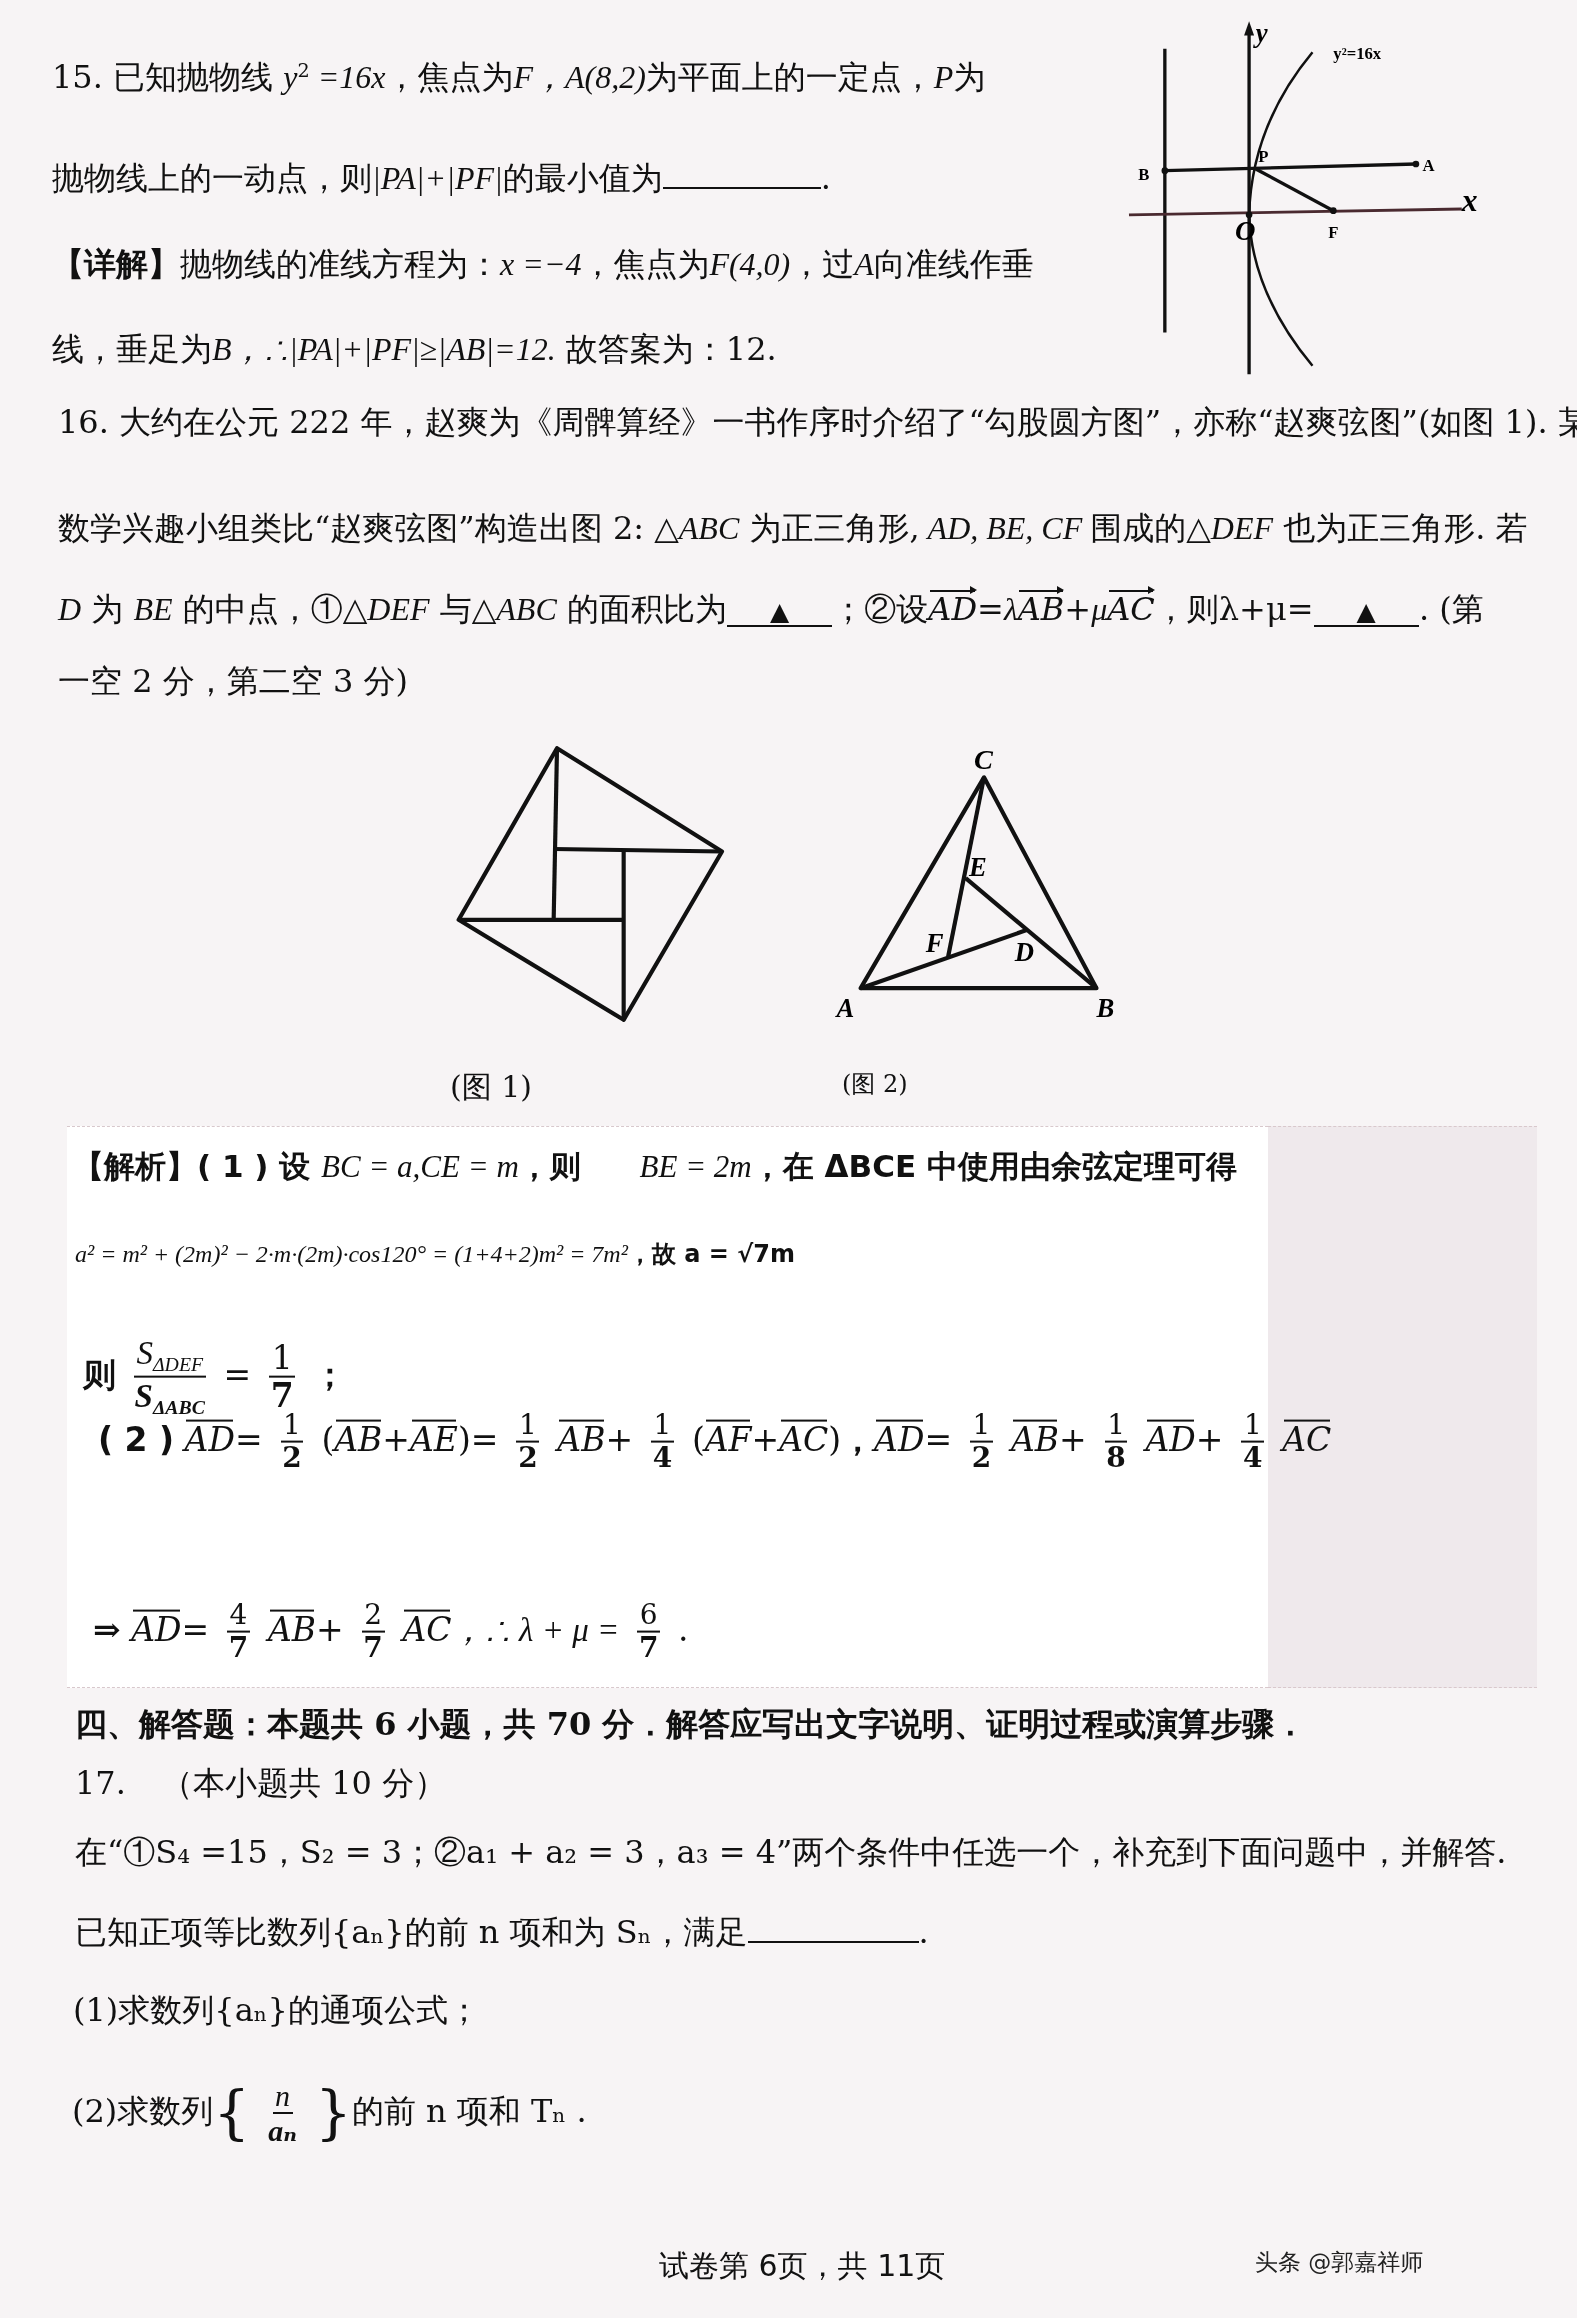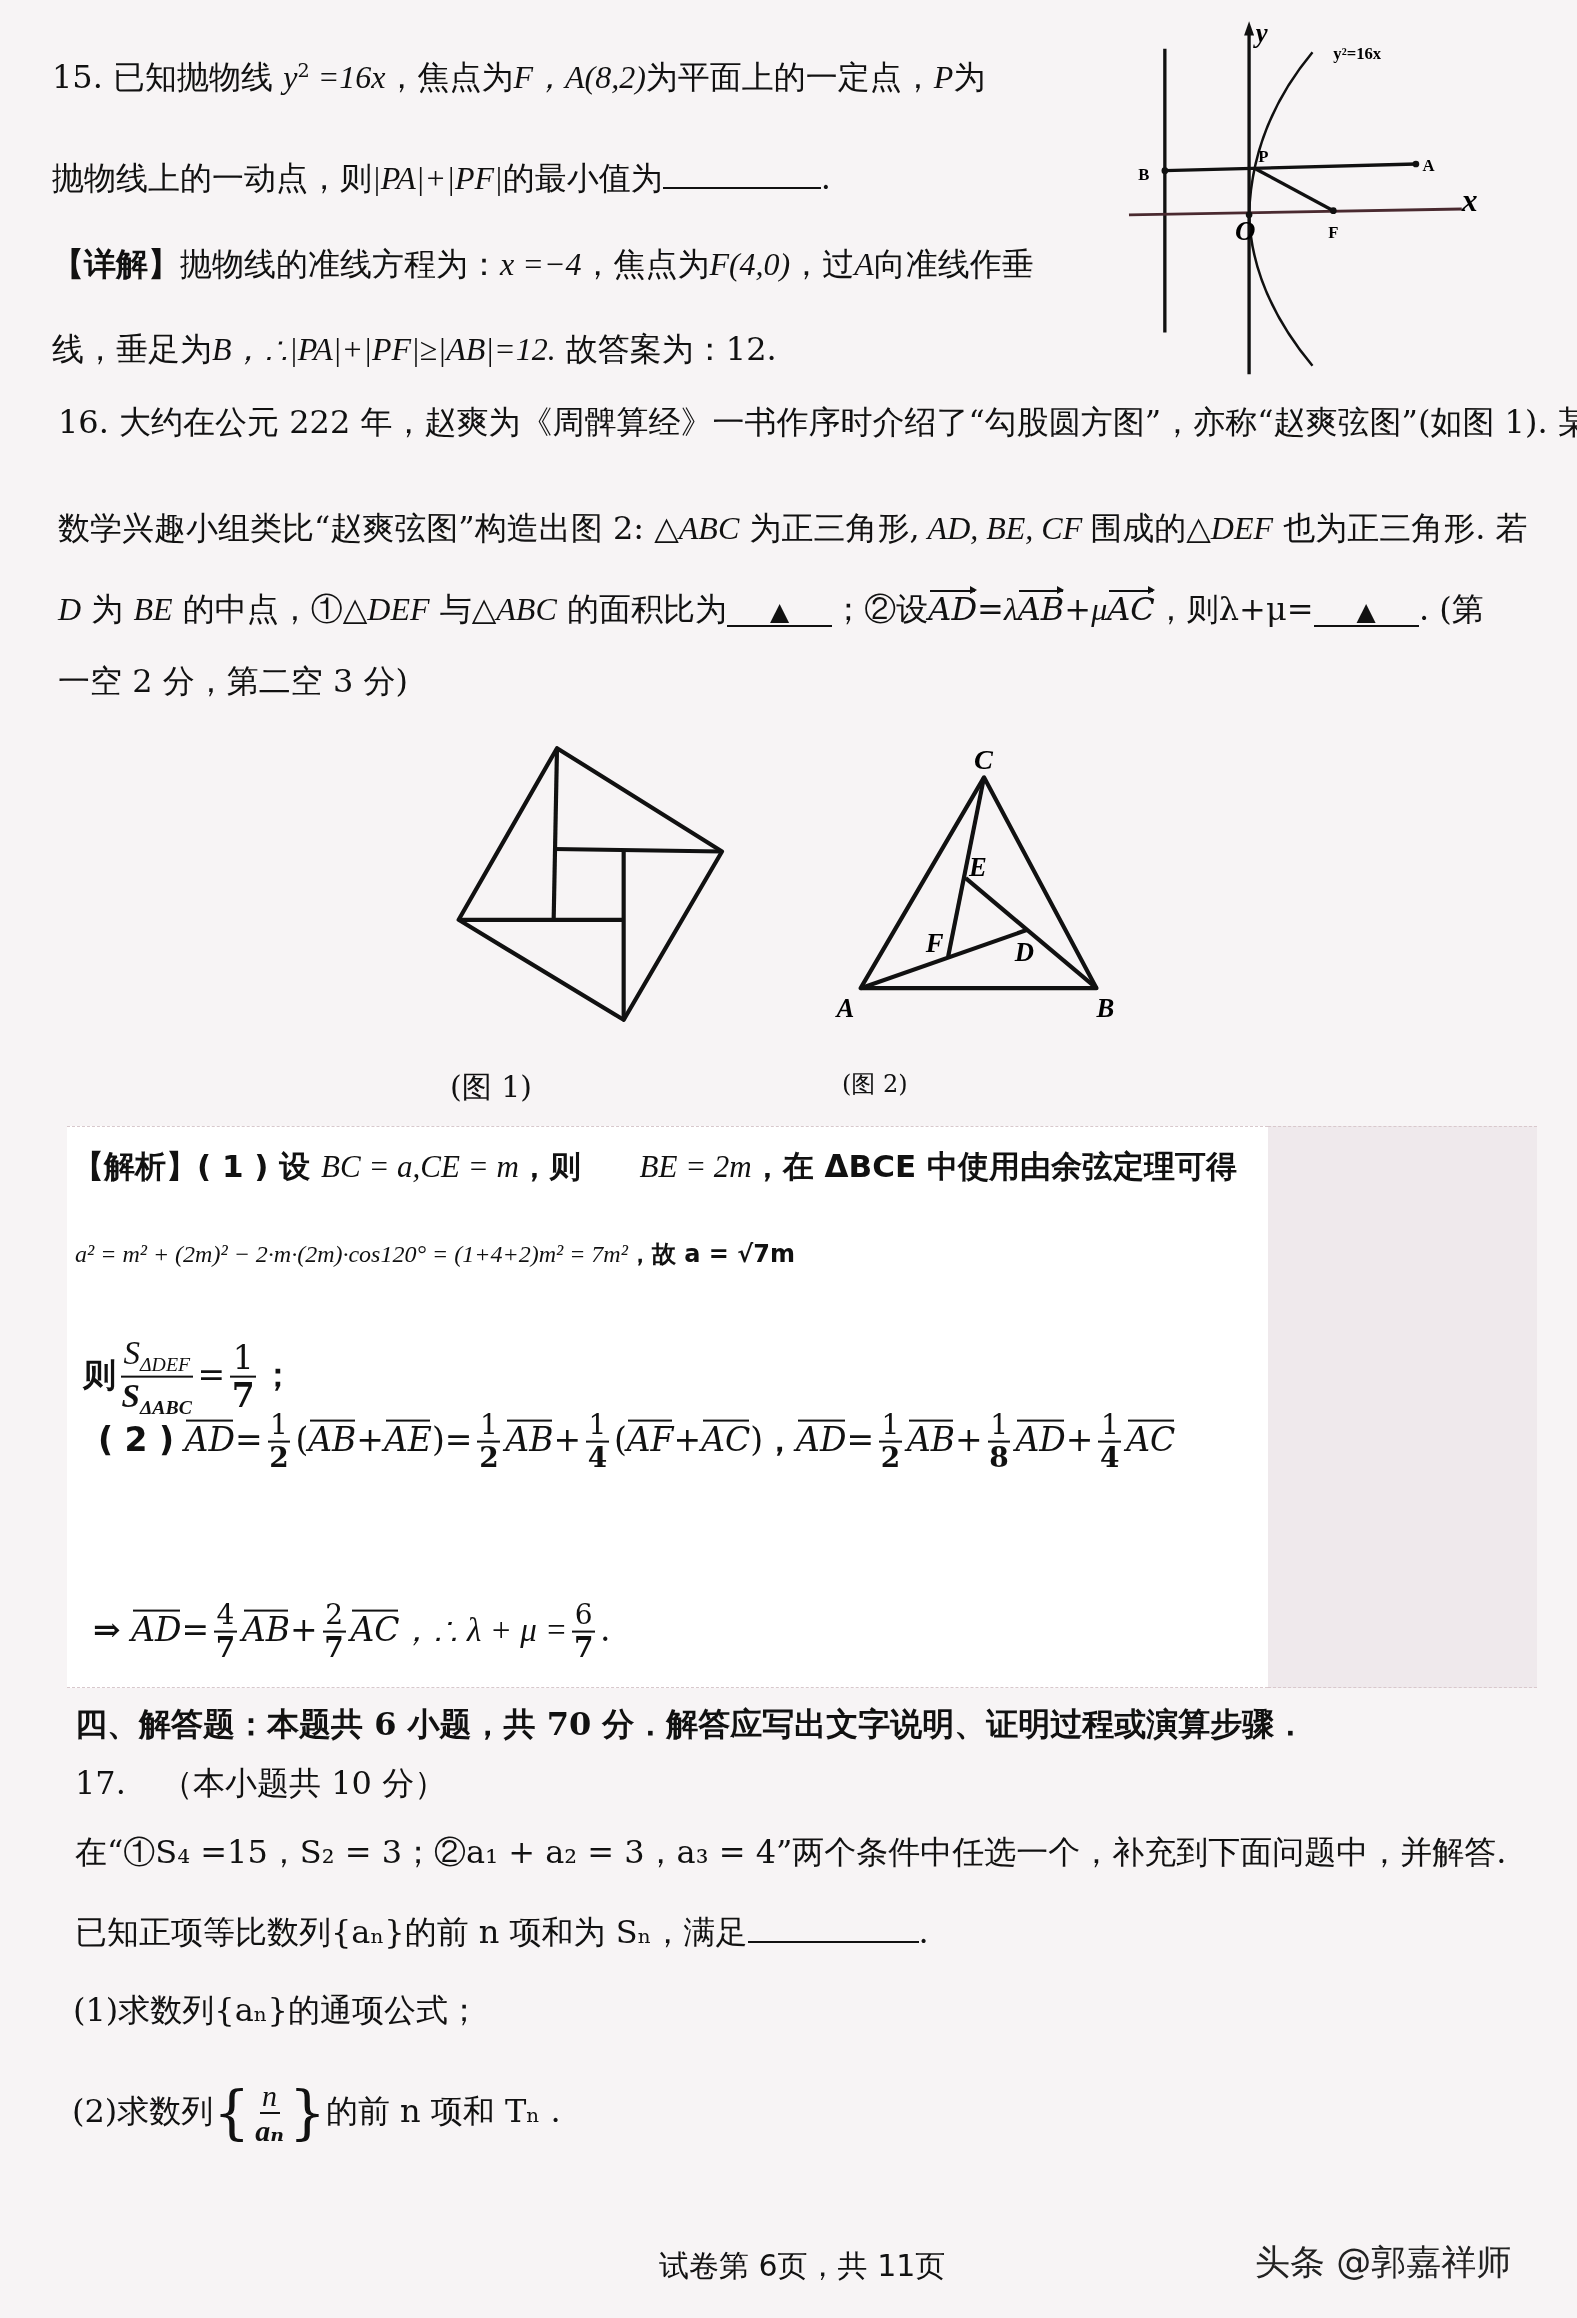--- a/index.html
+++ b/index.html
@@ -14,35 +14,35 @@
     transform:translateY(-50%);
   }
   .it { font-style:italic; font-family:"Liberation Serif","DejaVu Serif",serif; }
   .bold { font-weight:bold; }
   .blank { display:inline-block; border-bottom:2.5px solid #111; vertical-align:baseline; height:0.8px; }
   .blank-tri { display:inline-block; border-bottom:2.5px solid #111; text-align:center; padding:0 6.7px; }
   .abs { position:absolute; }
   .vec { position:relative; display:inline-block; font-style:italic;margin-top:16px; }
   .vec::before { content:""; position:absolute; left:1.7px; right:1.7px; top:-3.3px; border-top:2.1px solid #111; }
   .vec.arrow::after { content:""; position:absolute; right:0; top:-7.5px; border-left:7.5px solid #111; border-top:4.2px solid transparent; border-bottom:4.2px solid transparent; }
-  .frac { display:inline-flex; flex-direction:column; align-items:center; vertical-align:middle; font-size:28px; margin:0 5px; }
+  .frac { display:inline-flex; flex-direction:column; align-items:center; vertical-align:middle; font-size:28px; margin:0 18px; }
   .frac .num { border-bottom:2.1px solid #111; padding:0 2.5px; line-height:1.1; }
   .frac .den { line-height:1.1;font-weight:bold; }
   sub, sup { font-size:60%; }
   .solution-box {
     position:absolute; left:67px; top:1126px; width:1201px; height:560px; background:#ffffff;
     border-top:1.7px dashed #d8c8cc; border-bottom:1.7px dashed #d8c8cc;
   }
   .solution-side {
     position:absolute; left:1268px; top:1126px; width:269px; height:560px; background:#efe9ec;
     border-top:1.7px dashed #d8c8cc; border-bottom:1.7px dashed #d8c8cc;
   }
   .sans { font-family:"DejaVu Sans","Liberation Sans",sans-serif; }
   .footer { font-family:"DejaVu Sans","Liberation Sans",sans-serif; font-size:30px; }
-  .watermark { font-family:"DejaVu Sans","Liberation Sans",sans-serif; font-size:35px; color:#222; }
+  .watermark { font-family:"DejaVu Sans","Liberation Sans",sans-serif; font-size:23px; color:#222; }
   svg text { font-family:"Liberation Serif","DejaVu Serif",serif; }
 </style>
 </head>
 <body>
 
 <div class="line" style="left:52px; top:77px;">
   <span>15.</span>
   <span>已知抛物线</span>
   <span class="it">y</span><sup>2</sup><span class="it"> =16x</span><span>，焦点为</span><span class="it">F</span><span class="it">，A(8,2)</span><span>为平面上的一定点，</span><span class="it">P</span><span>为</span>
 </div>

